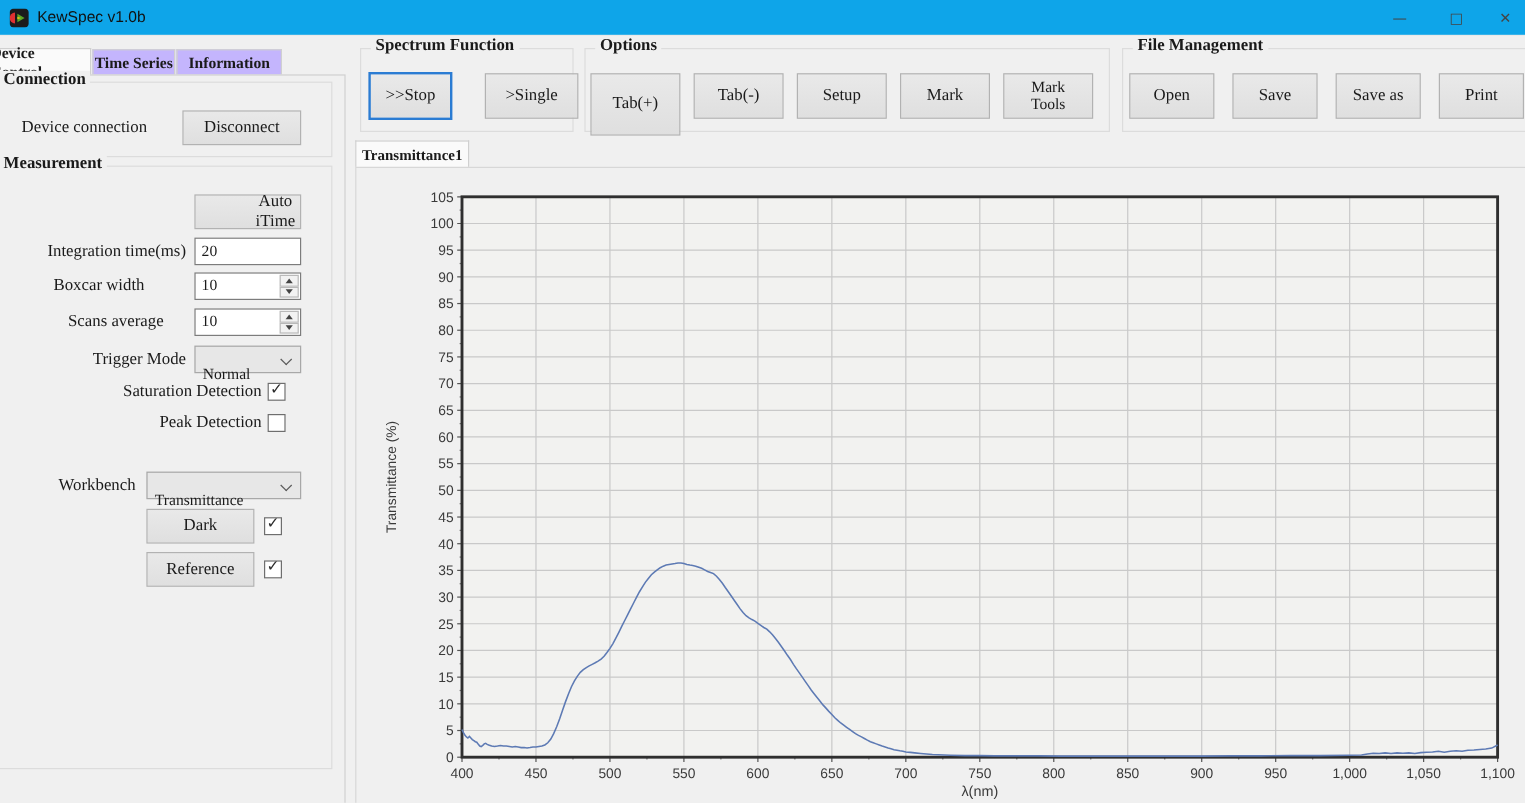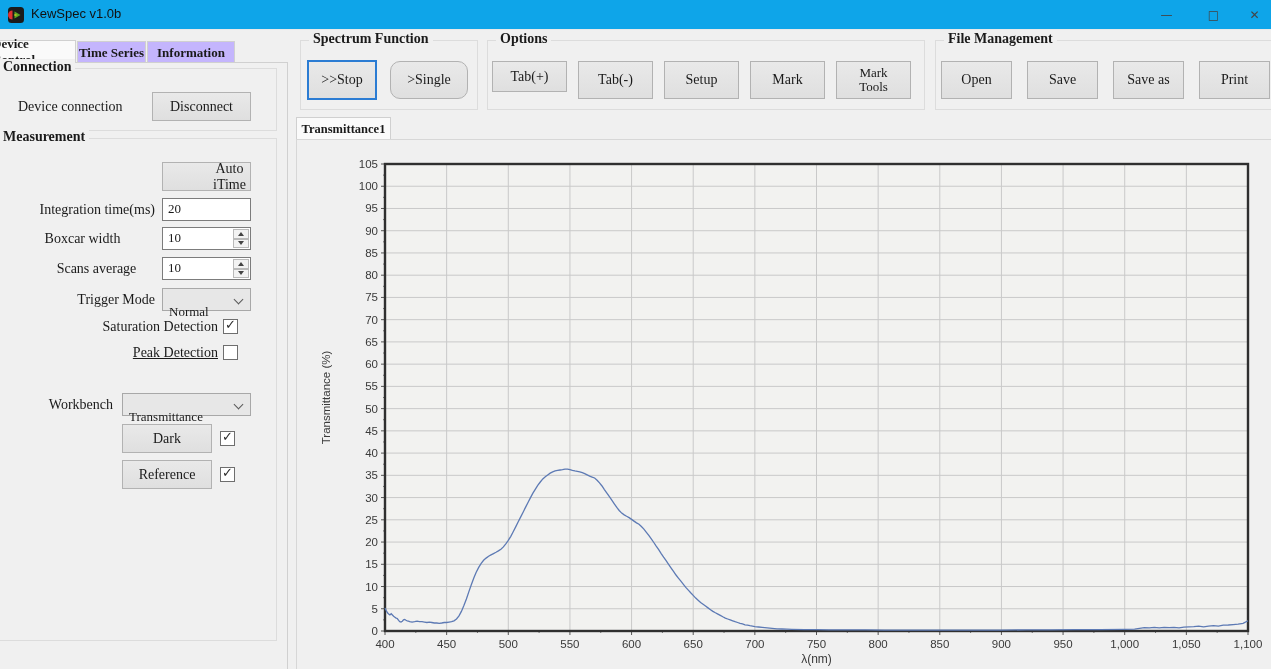--- a/index.html
+++ b/index.html
@@ -117,21 +117,21 @@
 
 <span class="lbl lbl-r" style="left:10px; top:292px; width:145px;">Trigger Mode</span>
 <div class="combo" style="left:162px; top:288px; width:89px; height:23px;">
   <span>Normal</span>
   <span class="chev"></span>
 </div>
 
 <span class="lbl lbl-r" style="left:10px; top:319px; width:208px;">Saturation Detection</span>
 <span class="cb checked" style="left:223px; top:319px;"></span>
 
-<span class="lbl lbl-r" style="left:10px; top:345px; width:208px;text-decoration:underline;">Peak Detection</span>
+<span class="lbl lbl-r" style="left:10px; top:345px; width:208px;">Peak Detection</span>
 <span class="cb" style="left:223px; top:345px;"></span>
 
 <span class="lbl lbl-r" style="left:10px; top:397px; width:103px;">Workbench</span>
 <div class="combo" style="left:122px; top:393px; width:129px; height:23px;">
   <span>Transmittance</span>
   <span class="chev"></span>
 </div>
 
 <div class="btn" style="left:122px; top:424px; width:90px; height:29px;">
   <span>Dark</span>
@@ -142,28 +142,28 @@
   <span>Reference</span>
 </div>
 <span class="cb checked" style="left:220px; top:467px;"></span>
 
 <div class="groupbox" style="left:300px; top:40px; width:178px; height:70px;">
   <span class="gb-title">Spectrum Function</span>
 </div>
 <div class="btn btn-focus" style="left:307px; top:60px; width:70px; height:40px;">
   <span>&gt;&gt;Stop</span>
 </div>
-<div class="btn" style="left:390px; top:61px; width:78px; height:38px;border-radius:10px;">
+<div class="btn" style="left:404px; top:61px; width:78px; height:38px;">
   <span>&gt;Single</span>
 </div>
 
 <div class="groupbox" style="left:487px; top:40px; width:438px; height:70px;">
   <span class="gb-title">Options</span>
 </div>
-<div class="btn" style="left:492px; top:61px; width:75px; height:31px;">
+<div class="btn" style="left:492px; top:61px; width:75px; height:52px;">
   <span>Tab(+)</span>
 </div>
 <div class="btn" style="left:578px; top:61px; width:75px; height:38px;">
   <span>Tab(-)</span>
 </div>
 <div class="btn" style="left:664px; top:61px; width:75px; height:38px;">
   <span>Setup</span>
 </div>
 <div class="btn" style="left:750px; top:61px; width:75px; height:38px;">
   <span>Mark</span>

